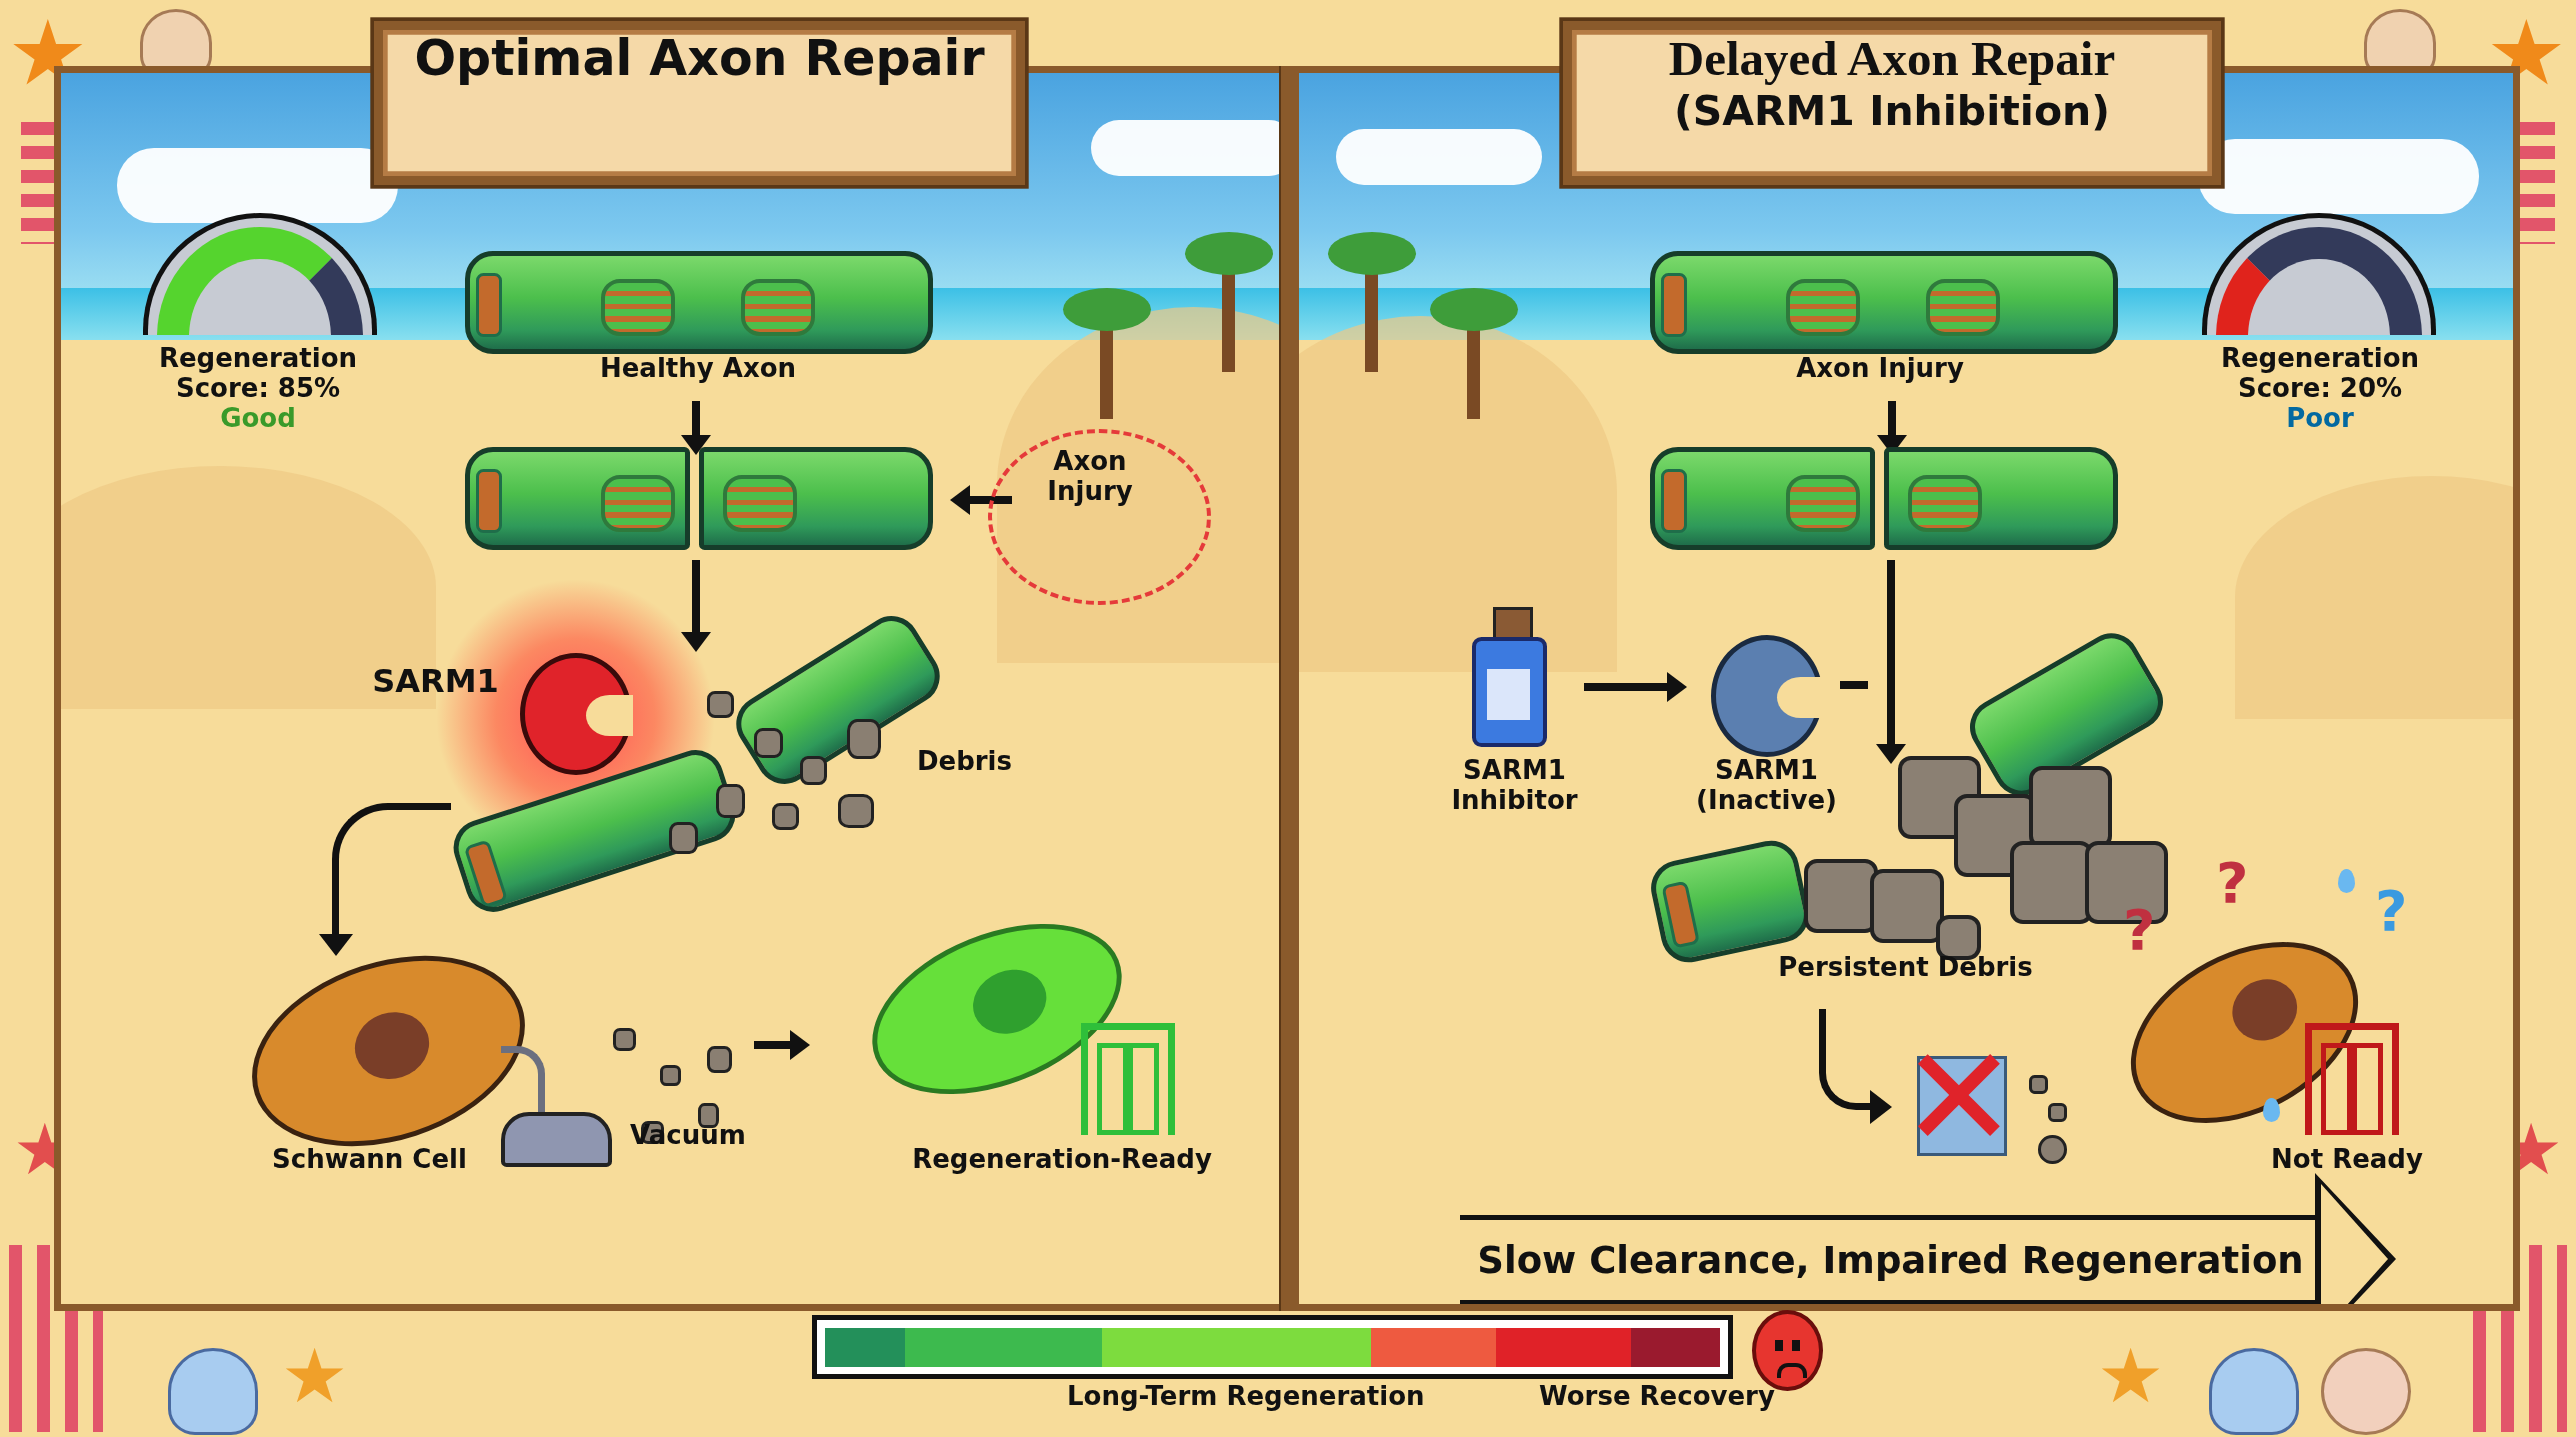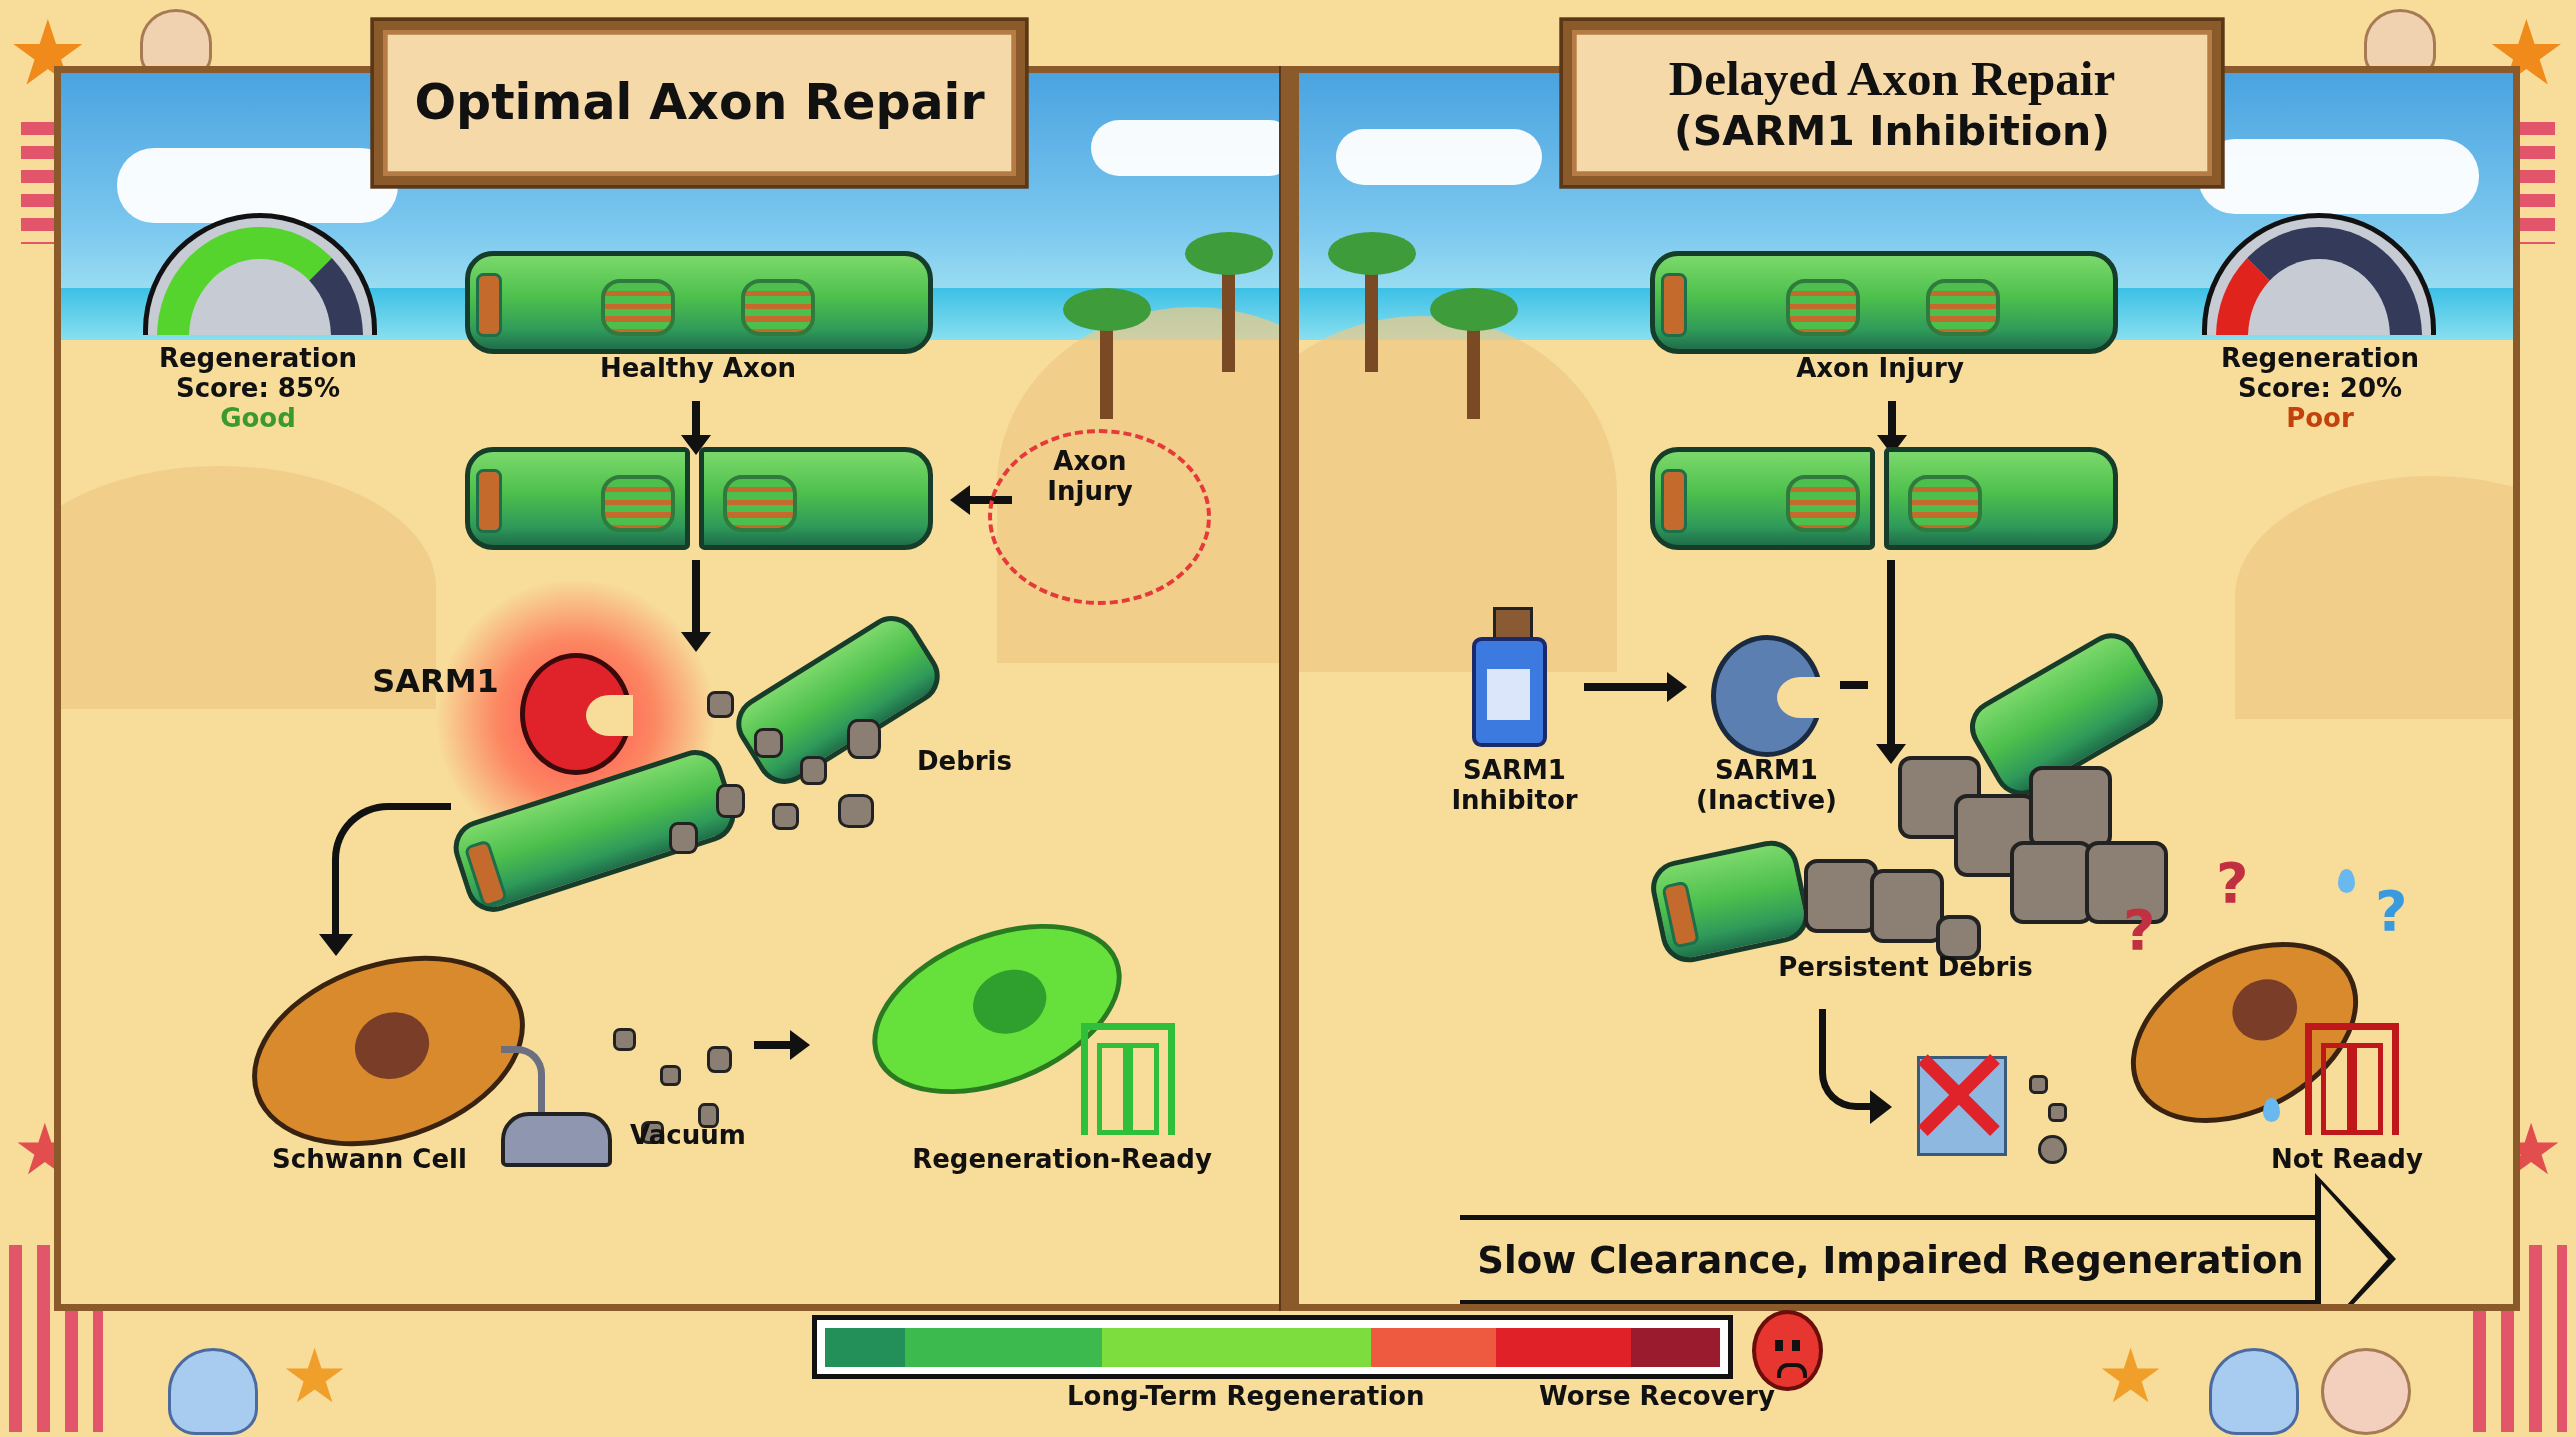--- a/index.html
+++ b/index.html
@@ -7,21 +7,21 @@
   .abs{position:absolute;}
   .panel{position:absolute;top:66px;height:1245px;border:7.5px solid #8a5a2b;box-sizing:border-box;overflow:hidden;background:#f7dc9a;}
   #panel-left{left:54px;width:1234px;}
   #panel-right{left:1292px;width:1228px;}
   .sky{position:absolute;left:0;right:0;top:0;height:225px;background:linear-gradient(#4aa3e0,#7cc8ef 70%,#9ee0f2);}
   .sea{position:absolute;left:0;right:0;top:215px;height:56px;background:linear-gradient(#3cc0e6,#8fe2f0);}
   .sand{position:absolute;left:0;right:0;top:267px;bottom:0;background:#f7dc9a;}
   .dune{position:absolute;background:#eec984;border-radius:50% 50% 0 0;opacity:.7;}
   .cloud{position:absolute;background:#fff;border-radius:37px;opacity:.95;}
   .divider{position:absolute;left:1279px;top:66px;width:11.2px;height:1245px;background:#8a5a2b;border-left:2.8px solid #5a3716;border-right:2.8px solid #5a3716;}
-  .sign{position:absolute;background:#f5d9a8;border:9.4px solid #8a5a2b;box-shadow:inset 0 0 0 4.7px #b57c45,0 0 0 3.7px #5a3716;display:flex;flex-direction:column;align-items:center;justify-content:center;color:#111;font-weight:bold;}
+  .sign{position:absolute;background:#f5d9a8;border:9.4px solid #8a5a2b;box-shadow:inset 0 0 0 4.7px #b57c45,0 0 0 3.7px #5a3716;display:flex;flex-direction:column;align-items:center;color:#111;font-weight:bold;}
   .lbl{position:absolute;color:#111;font-weight:bold;font-size:26px;text-align:center;line-height:1.15;white-space:nowrap;}
   .axon{position:absolute;height:103px;background:linear-gradient(#7bd96b 0%,#4cbf4c 45%,#2f9a5a 80%,#1f6e4a 100%);border:5.6px solid #163d2a;border-radius:28px;box-sizing:border-box;}
   .axon .end{position:absolute;left:5.6px;top:17px;width:20.6px;height:58px;background:#c36a2c;border:3.7px solid #1f6e4a;border-radius:7.5px;}
   .axon .node{position:absolute;top:22.5px;width:66px;height:49px;border:4.7px solid #2f7a3c;border-radius:19px;background:repeating-linear-gradient(#4cbf4c 0 7.5px,#c36a2c 7.5px 13px);}
   .arrow-v{position:absolute;width:7.5px;background:#111;}
   .arrow-v::after{content:"";position:absolute;left:-11.2px;bottom:-17px;border-left:15px solid transparent;border-right:15px solid transparent;border-top:20.6px solid #111;}
   .arrow-h{position:absolute;height:7.5px;background:#111;}
   .arrow-h.right::after{content:"";position:absolute;right:-19px;top:-11.2px;border-top:15px solid transparent;border-bottom:15px solid transparent;border-left:20.6px solid #111;}
   .arrow-h.left::before{content:"";position:absolute;left:-19px;top:-11.2px;border-top:15px solid transparent;border-bottom:15px solid transparent;border-right:20.6px solid #111;}
   .gauge{position:absolute;width:234px;height:122px;border:5.6px solid #111;border-bottom:none;border-radius:122px 122px 0 0;background:#c7cbd3;overflow:hidden;box-sizing:border-box;}
@@ -186,21 +186,21 @@
   <div class="axon" style="left:585px;top:374px;width:234px;border-radius:5.6px 28px 28px 5.6px;">
     <div class="node" style="left:19px;"></div>
   </div>
 
   <div class="gauge" style="left:903px;top:140px;">
     <div class="arc" style="border-color:#333a5a #333a5a #333a5a #e0231c;"></div>
   </div>
   <div class="lbl" style="left:871px;top:271px;width:300px;">
     <div>Regeneration</div>
     <div>Score: 20%</div>
-    <div style="color:#c2410c;">Poor</div>
+    <div style="color:#0369a1;">Poor</div>
   </div>
 
   <div class="abs" style="left:173px;top:534px;width:75px;height:140px;">
     <div style="position:absolute;left:20.6px;top:0;width:34px;height:28px;background:#8a5a34;border:3.7px solid #222;"></div>
     <div style="position:absolute;left:0;top:30px;width:75px;height:110px;background:#3c7ae0;border:4.7px solid #1a2a6a;border-radius:9.4px;box-sizing:border-box;">
       <div style="position:absolute;left:11.2px;top:28px;width:43px;height:51px;background:#dbe6fa;"></div>
     </div>
   </div>
   <div class="lbl" style="left:122px;top:683px;width:187px;">
     <div>SARM1</div>

